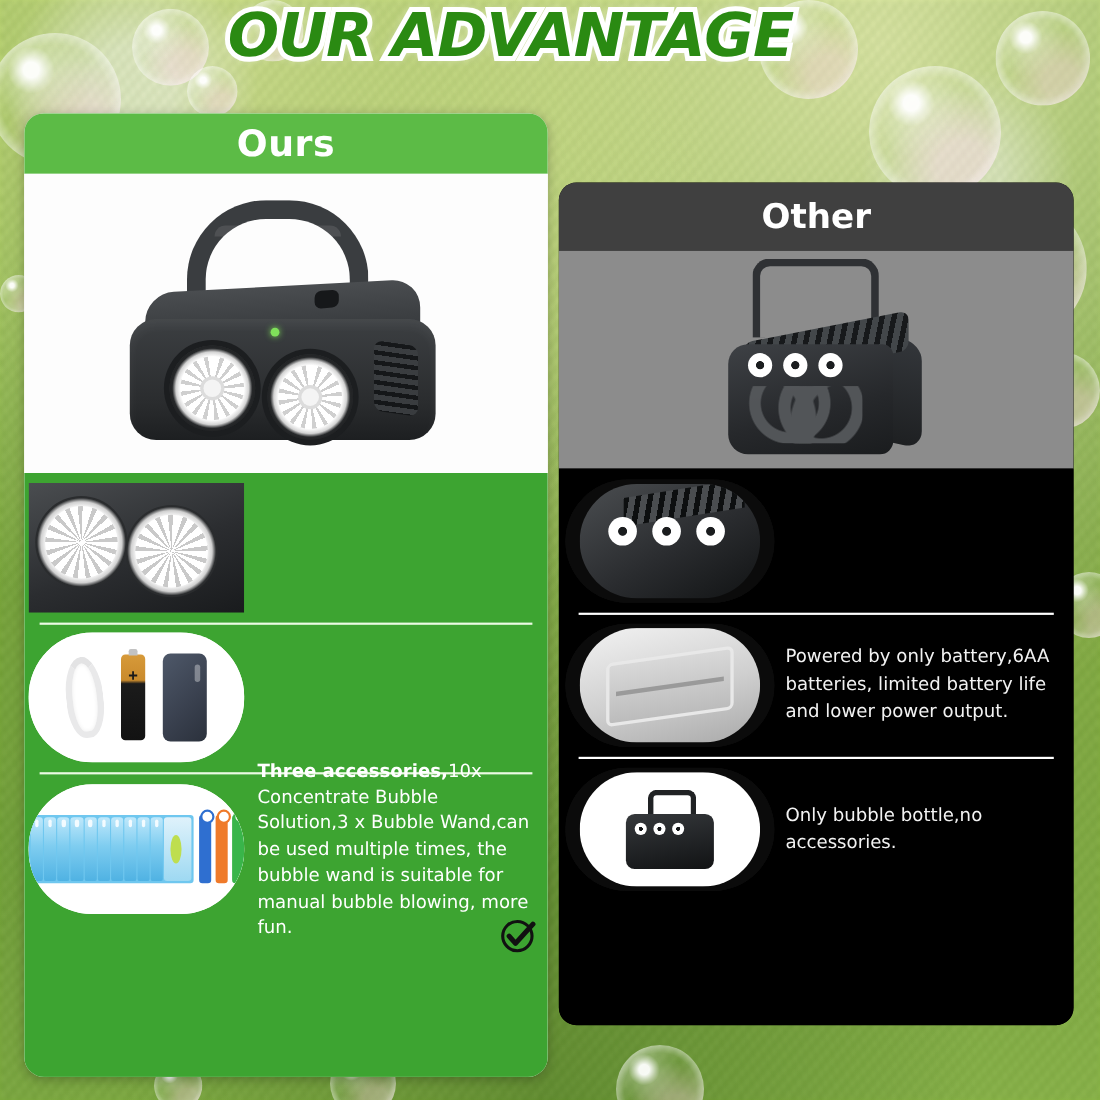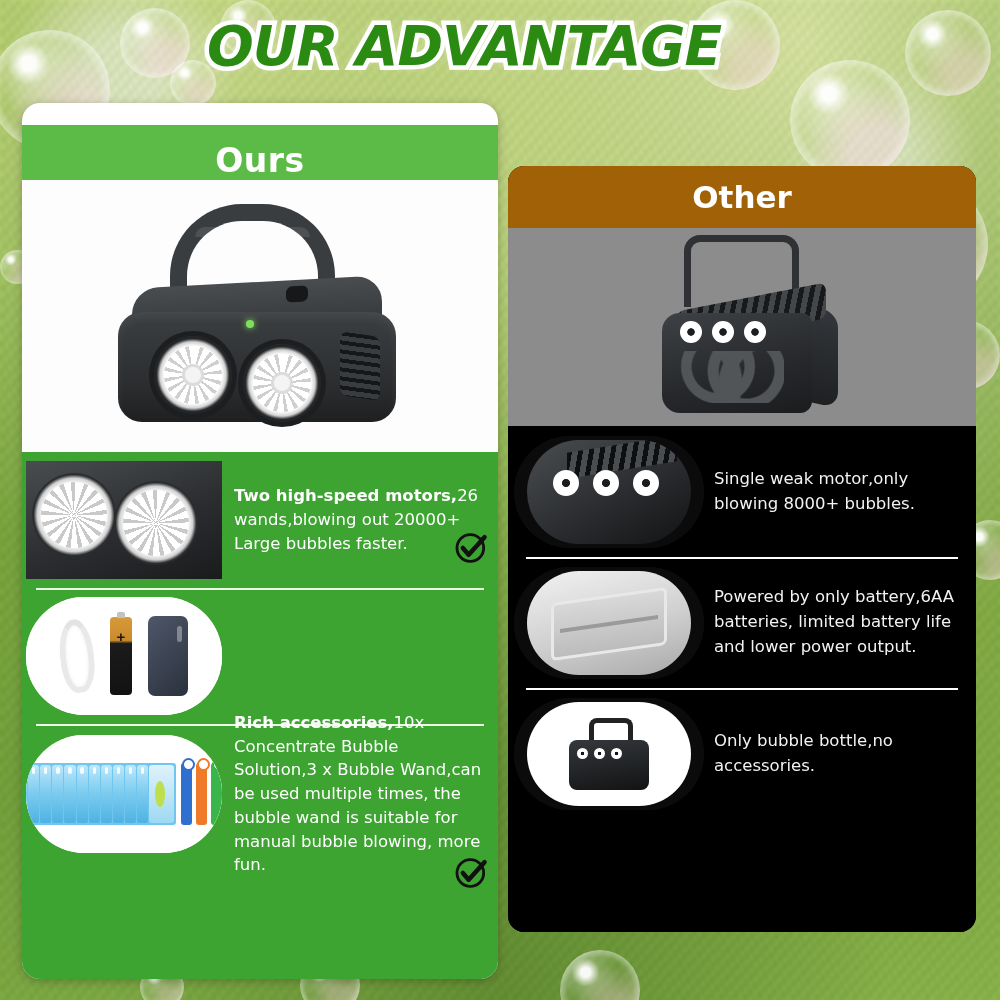--- a/index.html
+++ b/index.html
@@ -39,21 +39,21 @@
     border-radius: 50%;
     background:
       radial-gradient(circle at 32% 28%, rgba(255,255,255,.95) 0 6%, rgba(255,255,255,.20) 18%, rgba(255,255,255,0) 42%),
       radial-gradient(circle at 70% 75%, rgba(255,210,235,.35) 0 18%, rgba(255,255,255,0) 55%),
       radial-gradient(circle at 50% 50%, rgba(255,255,255,0) 58%, rgba(255,255,255,.42) 78%, rgba(240,225,255,.55) 90%, rgba(255,255,255,.12) 100%);
     box-shadow: inset 0 0 14px rgba(255,255,255,.45);
   }
 
   
   #title {
-    position: absolute; top: 14px; left: 0; width: 928px;
+    position: absolute; top: 0; left: 0; width: 928px;
     text-align: center;
     font-size: 55px;
     font-weight: bold;
     font-style: italic;
     letter-spacing: -1px;
     color: #2a8a12;
     -webkit-text-stroke: 9px #ffffff;
     paint-order: stroke fill;
     text-shadow: 0 0 10px rgba(255,255,255,.9);
     font-family: "DejaVu Sans", sans-serif;
@@ -64,21 +64,21 @@
   #ours-panel {
     position: absolute;
     left: 22px; top: 103px; width: 476px; height: 876px;
     background: #ffffff;
     border-radius: 18px;
     overflow: hidden;
     box-shadow: 0 2px 10px rgba(0,0,0,.25);
   }
   #ours-header {
     height: 55px; background: #5cbb46;
-    display: flex; align-items: flex-end; justify-content: center; margin-top: 22px;
+    display: flex; align-items: center; justify-content: center;
   }
   #ours-header .hdr-text {
     color: #fff; font-size: 33px; font-weight: bold;
     font-family: "DejaVu Sans", sans-serif; letter-spacing: .5px;
   }
   #ours-hero {
     height: 272px; background: #fdfdfd;
     display: flex; align-items: center; justify-content: center;
   }
   #ours-body { background: #3da431; height: 549px; padding: 0; }
@@ -112,21 +112,21 @@
 
   
   #other-panel {
     position: absolute;
     left: 508px; top: 166px; width: 468px; height: 766px;
     background: #000000;
     border-radius: 16px;
     overflow: hidden;
   }
   #other-header {
-    height: 62px; background: #a16207;
+    height: 62px; background: #404040;
     display: flex; align-items: center; justify-content: center;
   }
   #other-header .hdr-text {
     color: #fff; font-size: 31px; font-weight: bold;
     font-family: "DejaVu Sans", sans-serif;
   }
   #other-hero {
     height: 198px; background: #8c8c8c;
     display: flex; align-items: center; justify-content: center;
   }
@@ -458,27 +458,20 @@
 
   <div id="ours-body">
 
     <div class="ours-row r1">
       <div class="ours-thumb plain">
         <div class="th-fans">
           <div class="th-fan a"></div>
           <div class="th-fan b"></div>
         </div>
       </div>
-      <div class="ours-text">
-        <b>Two high-speed motors,</b><span>26 wands,blowing out 20000+ Large bubbles faster.</span>
-        <svg class="check" viewBox="0 0 48 48">
-          <circle cx="22" cy="24" r="16" fill="none" stroke="#111" stroke-width="3.4"></circle>
-          <path d="M13 24 L20 32 L39 11" fill="none" stroke="#111" stroke-width="5.5" stroke-linecap="round" stroke-linejoin="round"></path>
-        </svg>
-      </div>
     </div>
 
     <div class="ours-row r2">
       <div class="ours-thumb">
         <div class="th-power">
           <div class="usb-cable"></div>
           <div class="aa-batt"></div>
           <div class="bank"></div>
         </div>
       </div>
@@ -502,21 +495,21 @@
             <div class="acc-label"></div>
           </div>
           <div class="acc-wands">
             <div class="acc-wand w-blue"></div>
             <div class="acc-wand w-orange"></div>
             <div class="acc-wand w-green"></div>
           </div>
         </div>
       </div>
       <div class="ours-text">
-        <b>Rich accessories,</b><span>10x Concentrate Bubble Solution,3 x Bubble Wand,can be used multiple times, the bubble wand is suitable for manual bubble blowing, more fun.</span>
+        <b>Three accessories,</b><span>10x Concentrate Bubble Solution,3 x Bubble Wand,can be used multiple times, the bubble wand is suitable for manual bubble blowing, more fun.</span>
         <svg class="check" viewBox="0 0 48 48">
           <circle cx="22" cy="24" r="16" fill="none" stroke="#111" stroke-width="3.4"></circle>
           <path d="M13 24 L20 32 L39 11" fill="none" stroke="#111" stroke-width="5.5" stroke-linecap="round" stroke-linejoin="round"></path>
         </svg>
       </div>
     </div>
 
   </div>
 </div>
 
@@ -551,21 +544,20 @@
               <div class="slats"></div>
               <div class="noz">
                 <i></i>
                 <i></i>
                 <i></i>
               </div>
             </div>
           </div>
         </div>
       </div>
-      <div class="other-text">Single weak motor,only blowing 8000+ bubbles.</div>
     </div>
 
     <div class="other-row">
       <div class="other-thumb">
         <div class="th-gray">
           <div class="th-oval">
             <div class="ov-batt">
               <div class="slot"></div>
             </div>
           </div>

